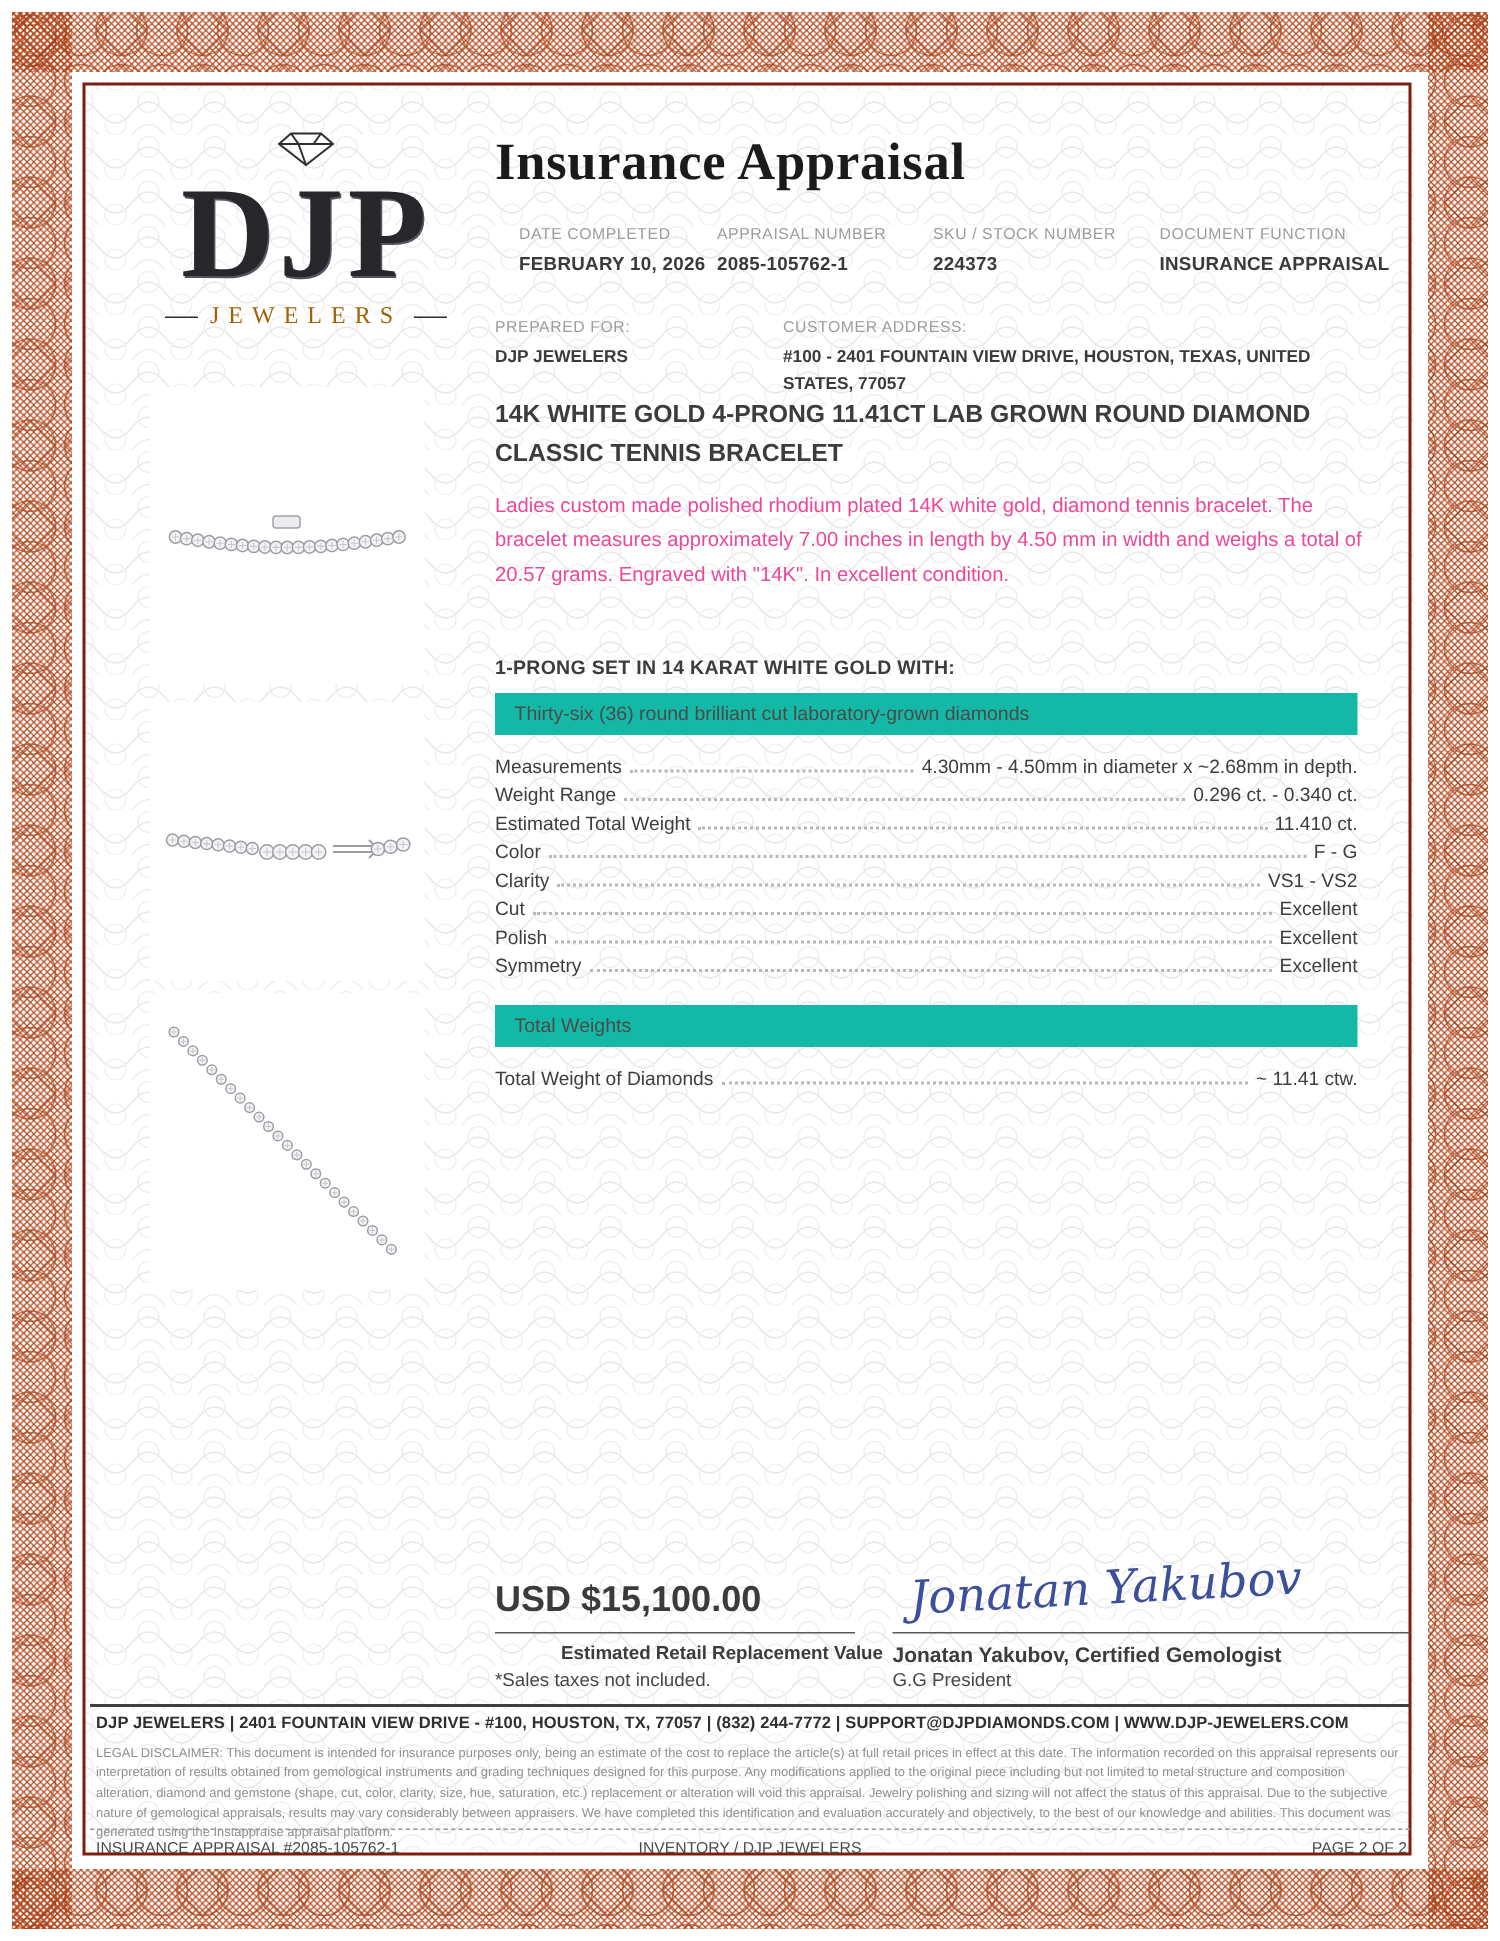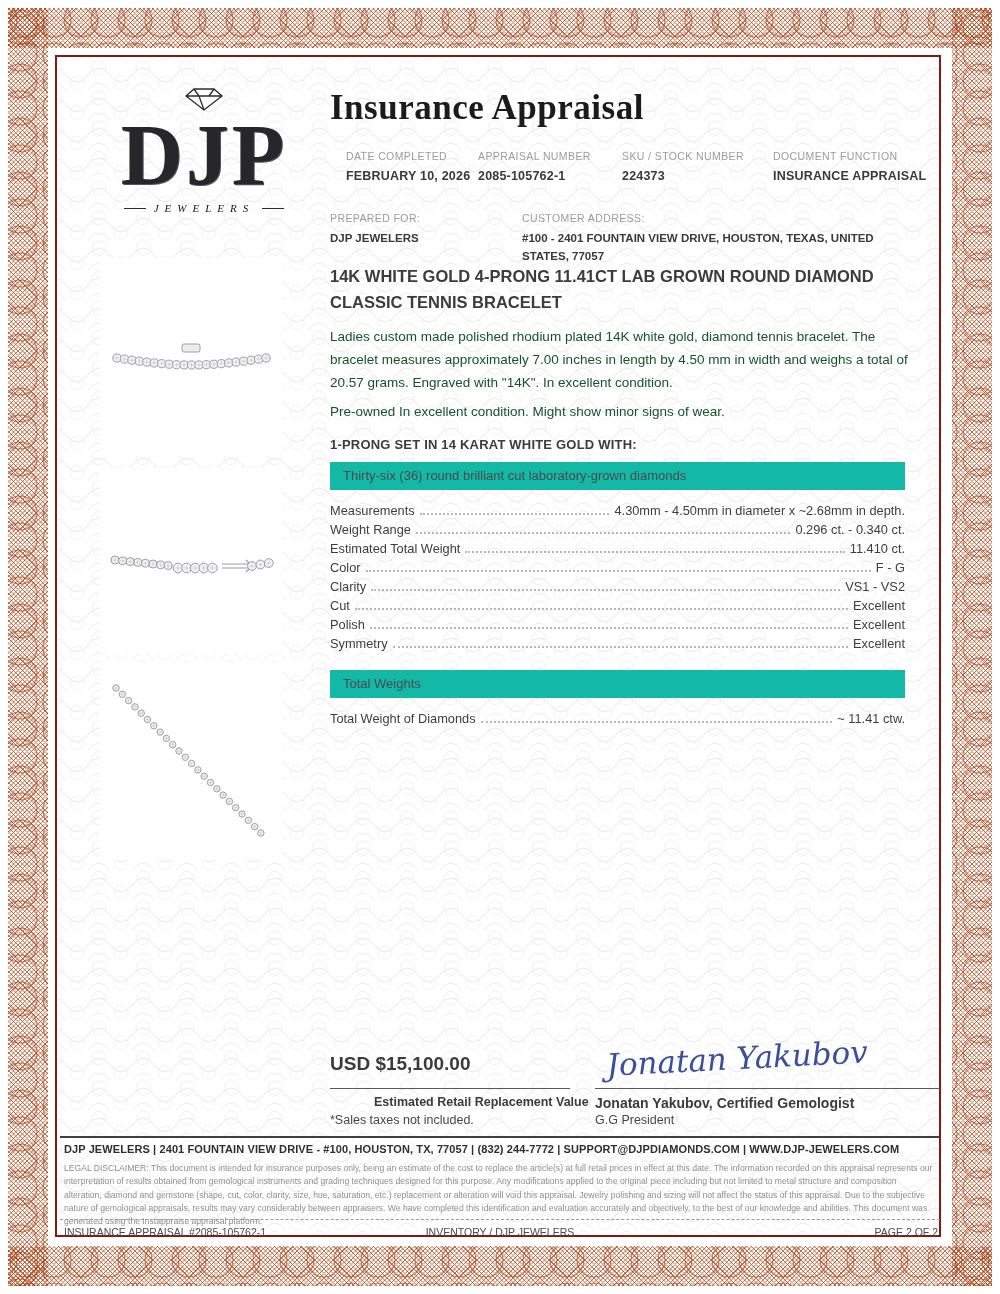--- a/index.html
+++ b/index.html
@@ -9,53 +9,53 @@
   }
   svg{display:block;}
   .layer{position:absolute;left:0;top:0;pointer-events:none;}
   .inner-rule{position:absolute;left:55px;top:55px;width:886px;height:1182px;border:2px solid #7c1d10;box-sizing:border-box;}
 
   
   .logo{position:absolute;left:95px;top:86px;width:218px;text-align:center;color:#26262b;}
   .logo .mark{font-family:"Liberation Serif",serif;font-weight:700;font-size:86px;line-height:86px;letter-spacing:3px;color:#26262b;text-shadow:1px 1px 0 #55555e;}
   .logo .tag{display:flex;align-items:center;justify-content:center;gap:8px;margin-top:4px;}
   .logo .tag .line{width:22px;border-top:1.5px solid #2b2b30;}
-  .logo .tag .word{font-size:11px;letter-spacing:6px;color:#0f172a;font-family:"Liberation Serif",serif;font-style:italic;}
+  .logo .tag .word{font-size:16px;letter-spacing:6px;color:#a16207;font-family:"Liberation Serif",serif;}
 
   
   .doc-title{position:absolute;left:330px;top:88px;font-family:"Liberation Serif",serif;font-size:35px;font-weight:600;color:#1b1b1b;letter-spacing:0.5px;}
   .meta-label{font-size:10.5px;color:#9c9c9c;letter-spacing:.4px;}
   .meta-value{margin-top:7px;font-size:12.5px;font-weight:bold;color:#3a3a3a;letter-spacing:.2px;}
   .meta-col{position:absolute;top:150px;}
 
   .prep-col{position:absolute;top:212px;}
   .prep-value{margin-top:6px;font-size:11.5px;font-weight:bold;color:#3a3a3a;line-height:1.55;}
 
   
   .item-title{position:absolute;left:330px;top:264px;width:580px;font-size:16.5px;font-weight:bold;color:#3c3c3c;line-height:1.55;}
-  .para{position:absolute;left:330px;width:584px;font-size:13.5px;color:#14532d;line-height:1.7;}
+  .para{position:absolute;left:330px;width:584px;font-size:13.5px;color:#ec4899;line-height:1.7;}
   .setting-heading{position:absolute;left:330px;top:437px;font-size:13px;font-weight:bold;color:#3c3c3c;letter-spacing:.2px;}
   .graybar{position:absolute;left:330px;width:575px;height:28px;background:#14b8a6;font-size:13px;color:#4b4b4b;line-height:28px;padding-left:13px;box-sizing:border-box;}
   .spec-list{position:absolute;left:330px;top:499px;width:575px;}
   .spec-row{display:flex;align-items:flex-end;height:19px;font-size:12.8px;color:#3e3e3e;}
   .spec-row .lbl{white-space:nowrap;}
   .spec-row .dots{flex:1;border-bottom:2px dotted #b7b7b7;margin:0 5px 3px 5px;height:1px;}
   .spec-row .val{white-space:nowrap;}
   .total-row{position:absolute;left:330px;top:707px;width:575px;}
 
   
   .photo{position:absolute;left:100px;width:183px;background:#ffffff;}
 
   
   .metal{position:absolute;left:95px;top:881px;color:#3c3c3c;}
   .metal .h{font-size:13.5px;font-weight:bold;letter-spacing:.2px;}
   .metal .l{margin-top:7px;font-size:12.5px;color:#414141;}
 
   
-  .price{position:absolute;left:330px;top:1053px;font-size:19px;font-weight:bold;color:#3b3b3b;}
+  .price{position:absolute;left:330px;top:1053px;font-size:24px;font-weight:bold;color:#3b3b3b;}
   .price-rule{position:absolute;left:330px;top:1088px;width:240px;border-top:1.5px solid #5a5a5a;}
   .price-label{position:absolute;left:330px;top:1095px;font-size:12.5px;font-weight:bold;color:#3c3c3c;padding-left:44px;}
   .price-note{position:absolute;left:330px;top:1113px;font-size:12.5px;color:#474747;}
   .sig-script{position:absolute;left:595px;top:1036px;width:350px;height:54px;}
   .sig-rule{position:absolute;left:595px;top:1088px;width:345px;border-top:1.5px solid #5a5a5a;}
   .sig-name{position:absolute;left:595px;top:1095px;font-size:14px;font-weight:bold;color:#3c3c3c;}
   .sig-title{position:absolute;left:595px;top:1113px;font-size:12.5px;color:#474747;}
 
   
   .contact-rule{position:absolute;left:60px;top:1136px;width:880px;border-top:2px solid #3f3f3f;}
@@ -145,21 +145,20 @@
     <div class="meta-label">PREPARED FOR:</div>
     <div class="prep-value">DJP JEWELERS</div>
   </div>
   <div class="prep-col" style="left:522px;width:392px;">
     <div class="meta-label">CUSTOMER ADDRESS:</div>
     <div class="prep-value">#100 - 2401 FOUNTAIN VIEW DRIVE, HOUSTON, TEXAS, UNITED STATES, 77057</div>
   </div>
 
   <div class="item-title">14K WHITE GOLD 4-PRONG 11.41CT LAB GROWN ROUND DIAMOND CLASSIC TENNIS BRACELET</div>
   <div class="para" style="top:326px;">Ladies custom made polished rhodium plated 14K white gold, diamond tennis bracelet. The bracelet measures approximately 7.00 inches in length by 4.50 mm in width and weighs a total of 20.57 grams. Engraved with "14K". In excellent condition.</div>
-  <div class="para" style="top:401px;">Pre-owned In excellent condition. Might show minor signs of wear.</div>
   <div class="setting-heading">1-PRONG SET IN 14 KARAT WHITE GOLD WITH:</div>
   <div class="graybar" style="top:462px;">Thirty-six (36) round brilliant cut laboratory-grown diamonds</div>
 
   <div class="spec-list">
     <div class="spec-row">
         <span class="lbl">Measurements</span>
         <span class="dots"></span>
         <span class="val">4.30mm - 4.50mm in diameter x ~2.68mm in depth.</span>
       </div>
     <div class="spec-row">

